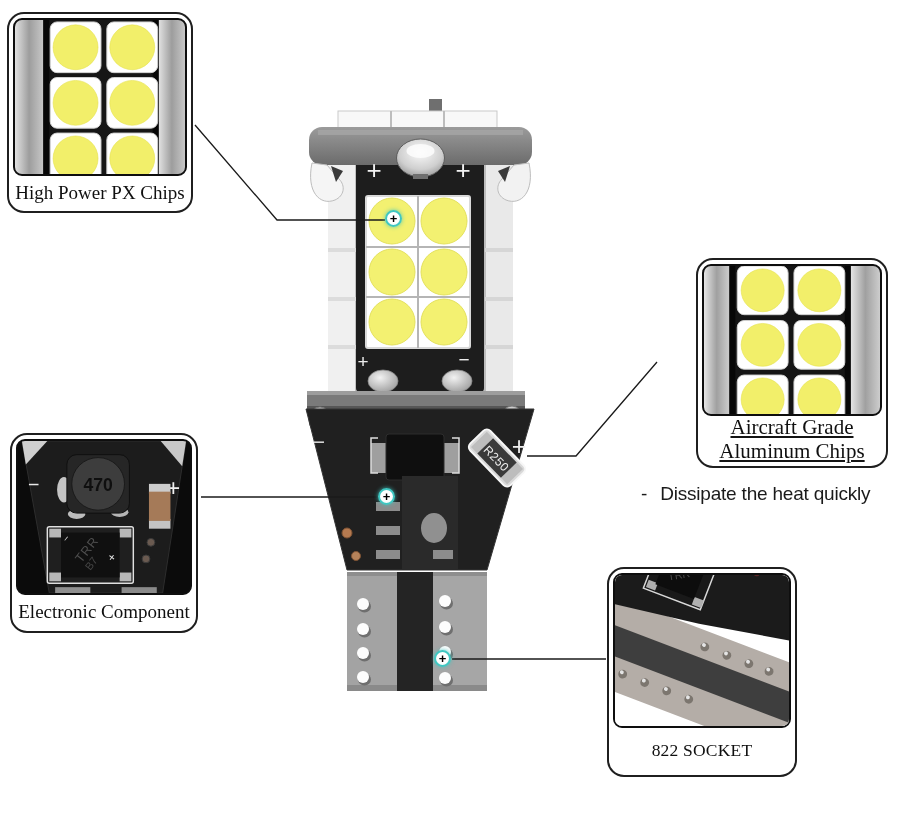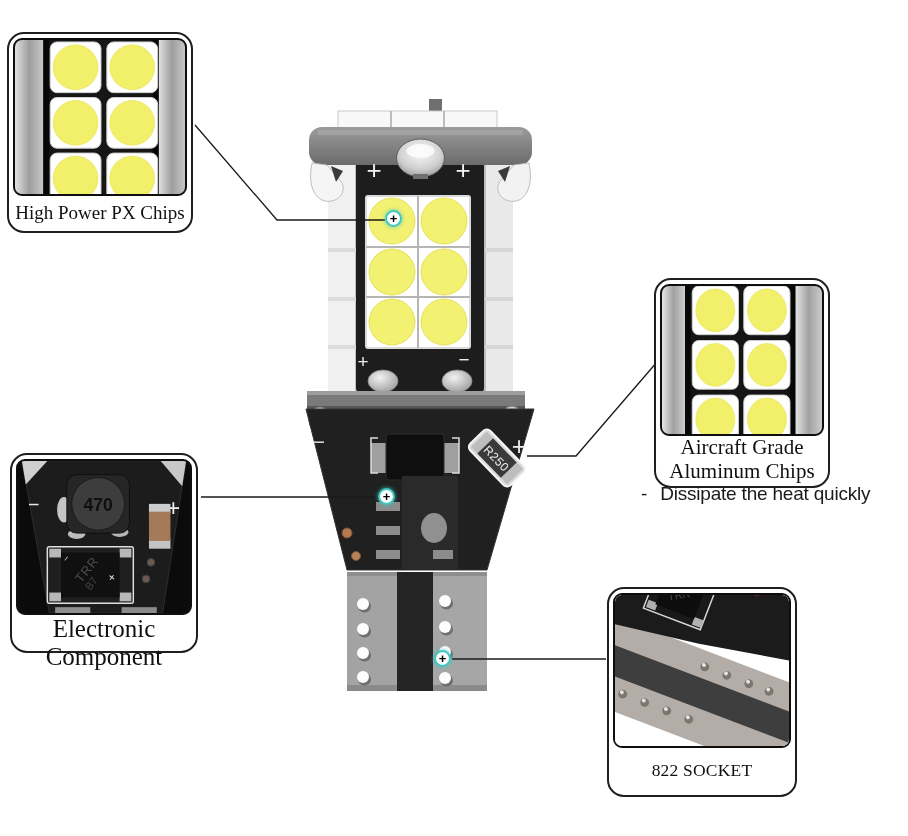--- a/index.html
+++ b/index.html
@@ -4,38 +4,38 @@
 <style>
   html,body{margin:0;padding:0;}
   body{
     width:908px;height:836px;position:relative;background:#ffffff;
     font-family:"Liberation Serif", serif;overflow:hidden;color:#141414;
   }
   svg{font-family:"Liberation Sans", sans-serif;}
   .callout{
     position:absolute;background:#fff;border:2px solid #1f1f1f;border-radius:17px;
     box-sizing:border-box;display:flex;flex-direction:column;align-items:center;
-    padding:4px 4px 2px 4px;z-index:3;margin-top:20px;
+    padding:4px 4px 2px 4px;z-index:3;
   }
   .photo{
     width:100%;border-radius:9px;border:2px solid #0e0e0e;overflow:hidden;
     box-sizing:border-box;background:#111;flex:0 0 auto;
   }
   .photo svg{display:block;width:100%;height:100%;}
   .callout-label{
     text-align:center;color:#101010;flex:1;display:flex;flex-direction:column;
     justify-content:center;line-height:1.12;font-family:"Liberation Serif", serif;
   }
   #callout-chips{left:7px;top:12px;width:186px;height:201px;}
   #callout-chips .photo{height:158px;}
   #callout-chips .callout-label{font-size:19px;}
   #callout-elec{left:10px;top:433px;width:188px;height:200px;}
   #callout-elec .photo{height:156px;}
-  #callout-elec .callout-label{font-size:25px;}
-  #callout-alum{left:654px;top:258px;width:176px;height:210px;}
+  #callout-elec .callout-label{font-size:19px;}
+  #callout-alum{left:696px;top:258px;width:192px;height:210px;text-decoration:underline;}
   #callout-alum .photo{height:152px;}
   #callout-alum .callout-label{font-size:21px;}
   #callout-socket{left:607px;top:567px;width:190px;height:210px;}
   #callout-socket .photo{height:155px;}
   #callout-socket .callout-label{font-size:17.5px;letter-spacing:.2px;}
   #bulb-svg{position:absolute;left:295px;top:90px;width:250px;height:615px;z-index:1;}
   #connectors{position:absolute;left:0;top:0;width:908px;height:836px;z-index:2;pointer-events:none;}
   .marker{
     position:absolute;width:17px;height:17px;border-radius:50%;box-sizing:border-box;
     background:radial-gradient(circle at 50% 45%, #ffffff 55%, #d9f6f4 100%);

